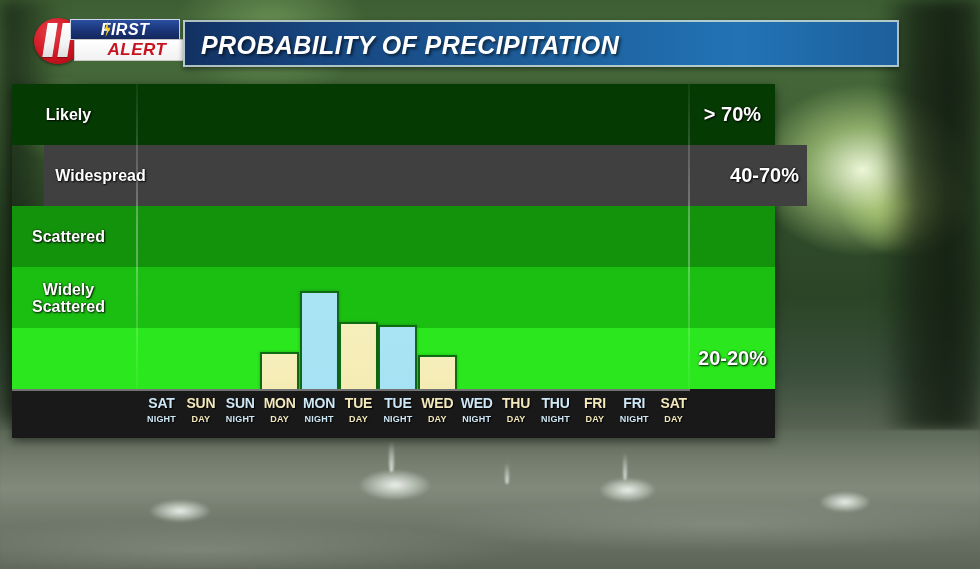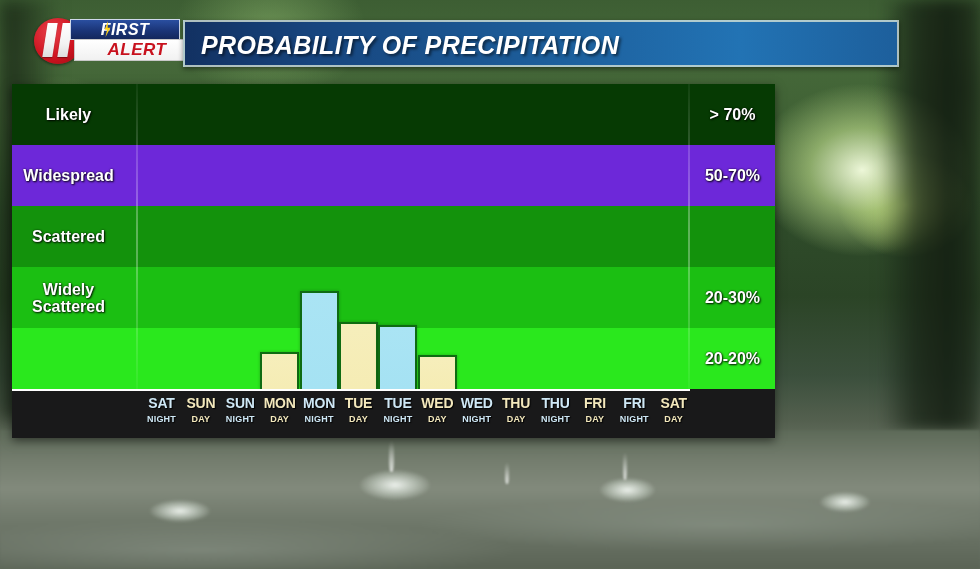--- a/index.html
+++ b/index.html
@@ -217,21 +217,21 @@
     text-shadow: 1px 1px 2px rgba(0,0,0,0.85), 0 0 2px rgba(0,0,0,0.7);
   }
   .band-pct {
     position: absolute;
     right: 0; top: 0;
     width: 85px; height: 100%;
     display: flex;
     align-items: center;
     justify-content: center;
     color: #ffffff;
-    font-size: 16px;
+    font-size: 20px;
     font-weight: bold;
     text-shadow: 1px 1px 2px rgba(0,0,0,0.85), 0 0 2px rgba(0,0,0,0.7);
   }
 
   .vline {
     position: absolute;
     top: 0; width: 2px; height: 305px;
     background: linear-gradient(to bottom, rgba(255,255,255,0.05) 0%, rgba(255,255,255,0.32) 48%, rgba(255,255,255,0.30) 58%, rgba(255,255,255,0.05) 100%);
     pointer-events: none;
   }
@@ -264,21 +264,21 @@
   .bar.night {
     background: linear-gradient(to bottom, #aae4f4 0%, #a5e2f3 100%);
   }
 
   
   .axis {
     position: absolute;
     left: 0; top: 305px;
     width: 678px; height: 49px;
     background: #19191a;
-    border-top: 2px solid #ffffff;
+    border-top: 2px solid #737373;
     box-sizing: border-box;
   }
   .axis-filler {
     position: absolute;
     left: 678px; top: 305px;
     width: 85px; height: 49px;
     background: #19191a;
   }
   .axis-cell {
     position: absolute;
@@ -344,30 +344,29 @@
     </div>
   </div>
 
   <div class="panel">
 
     <div class="bands" id="bands">
         <div class="band" style="background: rgb(6, 58, 3);">
           <div class="band-cat">Likely</div>
           <div class="band-pct">&gt; 70%</div>
         </div>
-        <div class="band" style="background: #6d28d9;">
+        <div class="band" style="background: #404040; margin-left: 32px;">
           <div class="band-cat">Widespread</div>
-          <div class="band-pct">50-70%</div>
+          <div class="band-pct">40-70%</div>
         </div>
         <div class="band" style="background: rgb(19, 146, 12);">
           <div class="band-cat">Scattered</div>
         </div>
         <div class="band" style="background: rgb(27, 191, 18);">
           <div class="band-cat">Widely<br>Scattered</div>
-          <div class="band-pct">20-30%</div>
         </div>
         <div class="band" style="background: rgb(42, 232, 29);">
           <div class="band-pct">20-20%</div>
         </div>
       </div>
 
     <div class="vline left"></div>
     <div class="vline right"></div>
 
     <div class="plot" id="plot">

